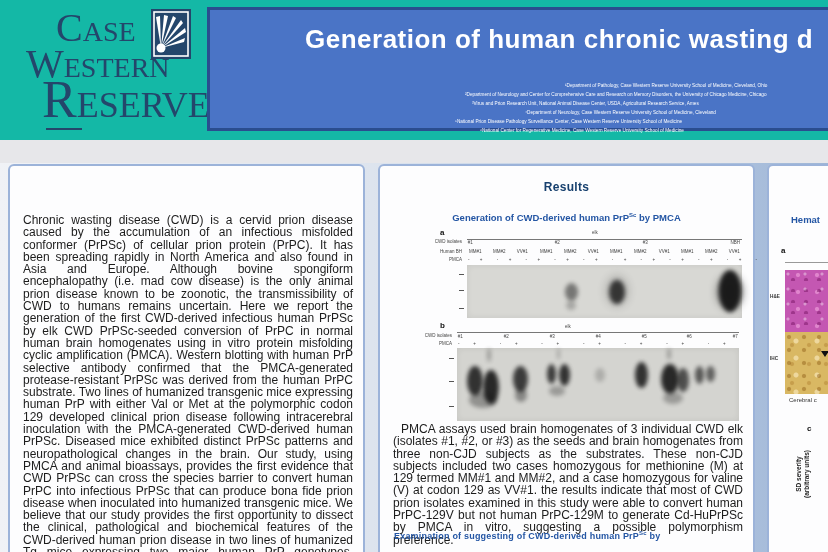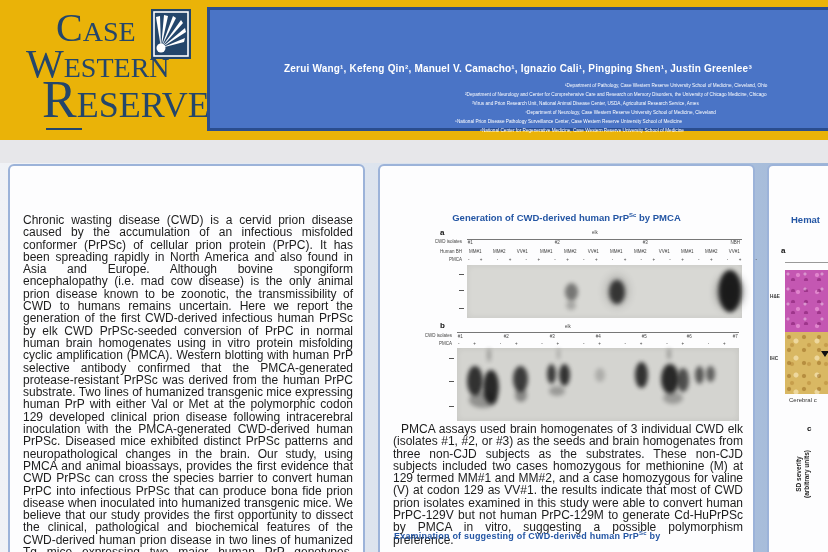--- a/index.html
+++ b/index.html
@@ -1,16 +1,16 @@
 <!DOCTYPE html>
 <html><head>
 <meta charset="utf-8">
 <style>
   html,body{margin:0;padding:0;background:#fff;}
-  .screen{position:relative;width:828px;height:552px;overflow:hidden;background:#eab308;
+  .screen{position:relative;width:828px;height:552px;overflow:hidden;background:#14b8a6;
           font-family:"Liberation Sans",sans-serif;}
 
   
   .header-box{position:absolute;left:207px;top:7px;width:1000px;height:124px;
               background:#4a74c6;border:3px solid #2a4d8f;box-sizing:border-box;}
   .poster-title{position:absolute;left:95px;top:14px;font-size:26px;font-weight:bold;color:#ffffff;
                 white-space:nowrap;letter-spacing:.5px;}
   .authors{position:absolute;left:74px;top:53px;font-size:10px;font-weight:bold;color:#ffffff;
            white-space:nowrap;letter-spacing:.2px;}
   .affil{position:absolute;color:#ffffff;font-size:6.5px;white-space:nowrap;
@@ -102,37 +102,38 @@
       <polygon points="11,40 6,9 10,8" fill="#ffffff"></polygon>
       <polygon points="11,40 14,7 18,8" fill="#ffffff"></polygon>
       <polygon points="11,40 23,8 26,10" fill="#ffffff"></polygon>
       <polygon points="11,40 31,12 33,15" fill="#ffffff"></polygon>
       <polygon points="11,40 35,20 36,24" fill="#ffffff"></polygon>
       <polygon points="11,40 35,30 34,34" fill="#ffffff"></polygon>
     </svg>
   </div>
 
   <div class="header-box">
-    <div class="authors">Zerui Wang¹, Kefeng Qin², Manuel V. Camacho¹, Ignazio Cali¹, Pingping Shen¹, Justin Greenlee³</div>
+    <div class="poster-title">Generation of human chronic wasting d</div>
     <div class="affil" style="left:355px;top:73px;">¹Department of Pathology, Case Western Reserve University School of Medicine, Cleveland, Ohio</div>
     <div class="affil" style="left:255px;top:82px;">²Department of Neurology and Center for Comprehensive Care and Research on Memory Disorders, the University of Chicago Medicine, Chicago</div>
     <div class="affil" style="left:262px;top:91px;">³Virus and Prion Research Unit, National Animal Disease Center, USDA, Agricultural Research Service, Ames</div>
     <div class="affil" style="left:315px;top:100px;">⁴Department of Neurology, Case Western Reserve University School of Medicine, Cleveland</div>
     <div class="affil" style="left:245px;top:109px;">⁵National Prion Disease Pathology Surveillance Center, Case Western Reserve University School of Medicine</div>
     <div class="affil" style="left:270px;top:118px;">⁶National Center for Regenerative Medicine, Case Western Reserve University School of Medicine</div>
   </div>
 
   <div class="gray-strip"></div>
   <div class="content-bg"></div>
 
   <div class="panel p1">
     <div class="bodytext" style="left:13px;top:48px;width:330px;">Chronic wasting disease (CWD) is a cervid prion disease caused by the accumulation of an infectious misfolded conformer (PrPSc) of cellular prion protein (PrPC). It has been spreading rapidly in North America and also found in Asia and Europe. Although bovine spongiform encephalopathy (i.e. mad cow disease) is the only animal prion disease known to be zoonotic, the transmissibility of CWD to humans remains uncertain. Here we report the generation of the first CWD-derived infectious human PrPSc by elk CWD PrPSc-seeded conversion of PrPC in normal human brain homogenates using in vitro protein misfolding cyclic amplification (PMCA). Western blotting with human PrP selective antibody confirmed that the PMCA-generated protease-resistant PrPSc was derived from the human PrPC substrate. Two lines of humanized transgenic mice expressing human PrP with either Val or Met at the polymorphic codon 129 developed clinical prion disease following intracerebral inoculation with the PMCA-generated CWD-derived human PrPSc. Diseased mice exhibited distinct PrPSc patterns and neuropathological changes in the brain. Our study, using PMCA and animal bioassays, provides the first evidence that CWD PrPSc can cross the species barrier to convert human PrPC into infectious PrPSc that can produce bona fide prion disease when inoculated into humanized transgenic mice. We believe that our study provides the first opportunity to dissect the clinical, pathological and biochemical features of the CWD-derived human prion disease in two lines of humanized Tg mice expressing two major human PrP genotypes, respectively.</div>
   </div>
 
   <div class="panel p2">
+    <div class="sec-head">Results</div>
     <div class="subtitle"><span>Generation of CWD-derived human PrP</span><sup>Sc</sup><span> by PMCA</span></div>
 
     <div class="figlabel" style="left:60px;top:62px;">a</div>
     <div class="tinytext" style="left:212px;top:64px;">elk</div>
     <div class="groupline" style="left:87px;top:73px;width:275px;"></div>
     <div class="rowlabel" style="left:18px;top:73px;width:64px;">CWD isolates</div>
     <div class="lanerow" style="left:87px;top:74px;width:275px;">
       <span>#1</span>
       <span>#2</span>
       <span>#3</span>

